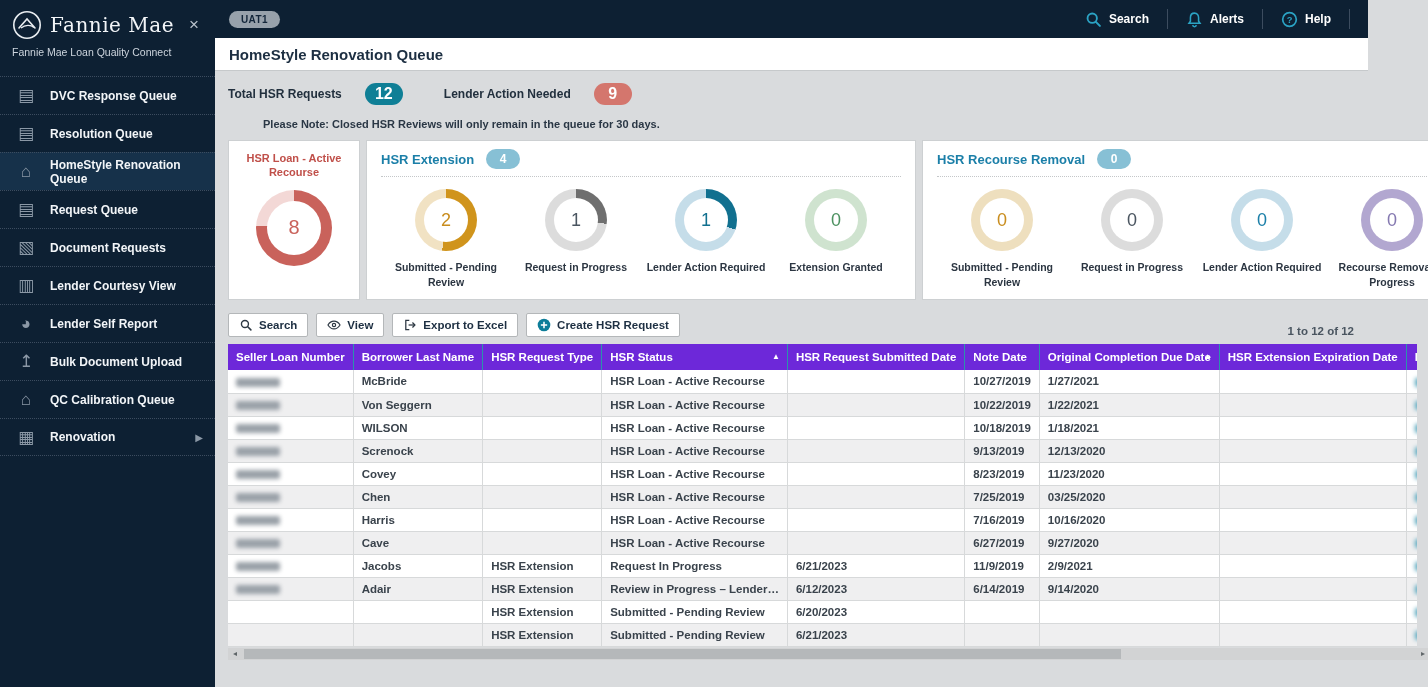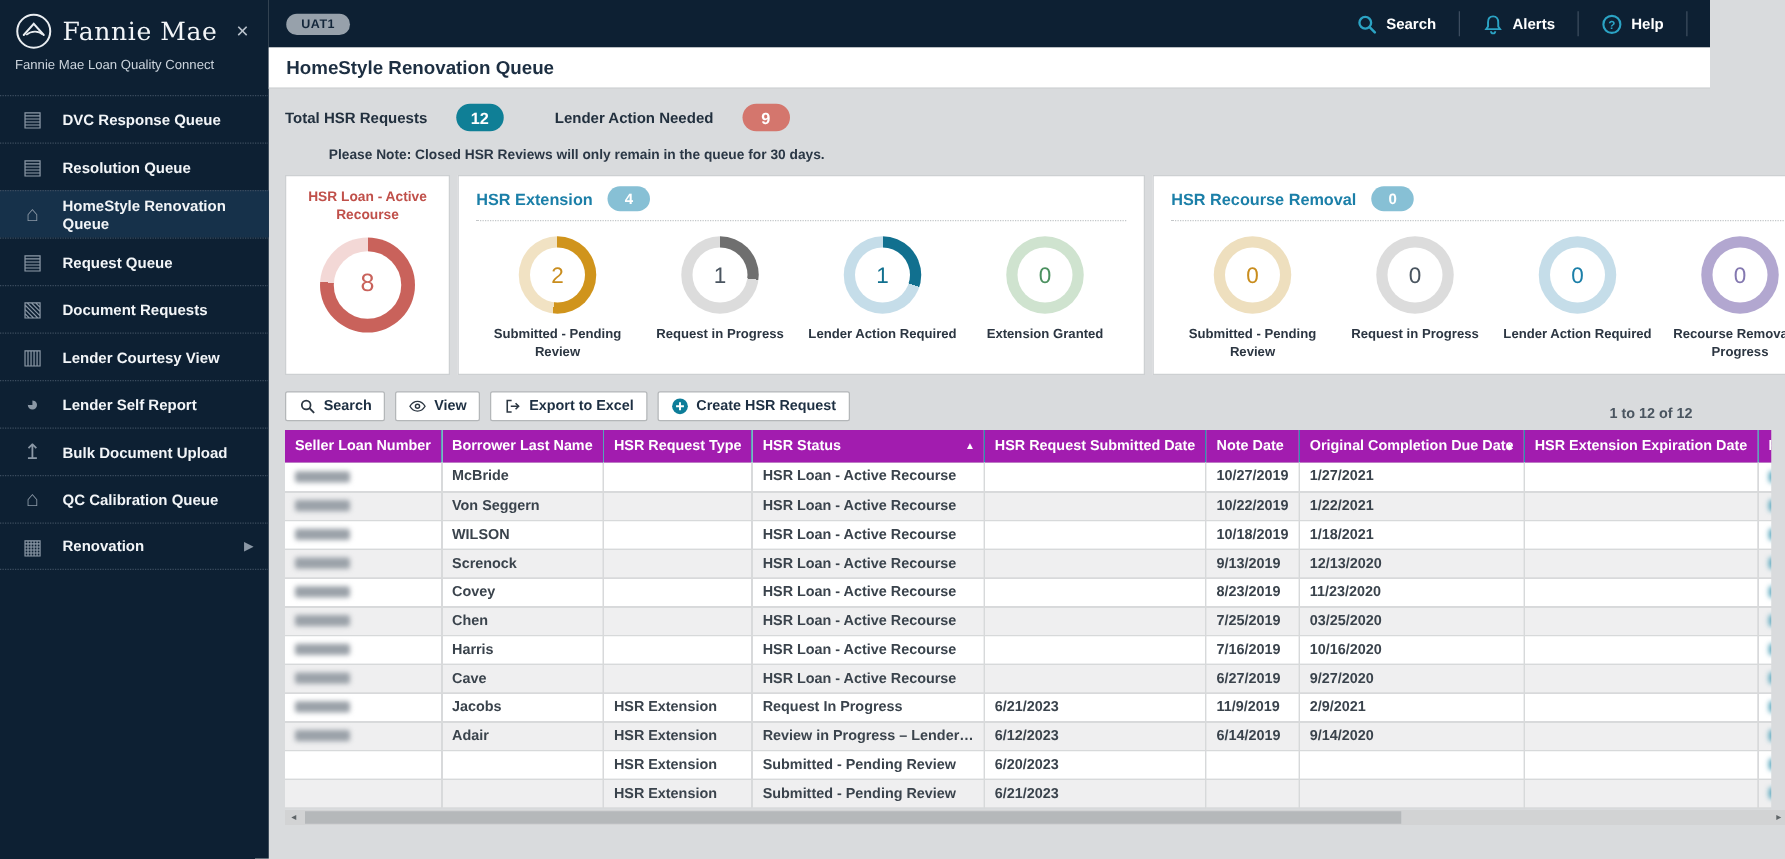--- a/index.html
+++ b/index.html
@@ -40,21 +40,21 @@
   .tb-chev { color:#2ba3c4; font-size:11px; margin-left:2px; }
 
   .title-band { height:33px; background:#fff; border-bottom:1px solid #c6c9cb;
     display:flex; align-items:center; padding-left:14px; }
   .page-title { font-size:15px; font-weight:bold; color:#1d2f42; }
 
   .content { flex:1; padding:12px 0 0 13px; position:relative; }
   .summary-row { display:flex; align-items:center; gap:23px; }
   .sum-label { font-size:12px; font-weight:bold; color:#22303e; }
   .sum-pill { min-width:38px; height:22px; border-radius:11px; color:#fff; font-weight:bold;
-    font-size:13px; display:inline-flex; align-items:center; justify-content:center;
+    font-size:16px; display:inline-flex; align-items:center; justify-content:center;
     padding:0 10px; margin-right:18px; }
   .note { font-size:11px; font-weight:bold; color:#2a3745; margin-top:13px;padding-left:35px; }
 
   
   .cards { display:flex; gap:6px; margin-top:10px; margin-right:14px; height:160px; }
   .card { background:#fff; border:1px solid #cdd0d2; }
   .card.side { flex:0 0 112px; display:flex; flex-direction:column; align-items:center;
     padding-top:10px; }
   .card.side .card-title { text-align:center; font-size:11px; font-weight:bold;
     line-height:1.3; padding:0 6px; }
@@ -83,21 +83,21 @@
   .gbtn { display:inline-flex; align-items:center; gap:6px; background:#fff;
     border:1px solid #b4b7b9; border-radius:2px; height:24px; padding:0 10px;
     font-size:11.5px; font-weight:bold; color:#1d2f42; cursor:pointer;
     font-family:inherit; }
   .gbtn svg { width:14px; height:14px; }
   .range { margin-left:auto; font-size:11.5px; color:#4a5560; font-weight:bold; }
 
   
   .table-wrap { margin-top:7px; width:1189px; overflow:hidden; }
   table { border-collapse:collapse; table-layout:fixed; }
-  th { background:#a21caf; color:#fff; font-size:11.5px; text-align:left;
+  th { background:#6d28d9; color:#fff; font-size:11.5px; text-align:left;
     height:26px; padding:0 8px; border-right:1px solid #2b92ab; white-space:nowrap;
     overflow:hidden; cursor:pointer; position:relative; }
   th .sort { position:absolute; right:7px; top:8px; font-size:8px; }
   td { height:23px; font-size:11.5px; font-weight:bold; color:#3a434c; padding:0 8px;
     border-right:1px solid #d7d9da; border-bottom:1px solid #d7d9da; white-space:nowrap;
     overflow:hidden; text-overflow:ellipsis; background:#fff; }
   tr.alt td { background:#efeff0; }
   .redact { display:inline-block; height:9px; border-radius:2px; filter:blur(2px);
     vertical-align:middle; }
   .redact.gray { background:#9aa1a8; width:44px; }

